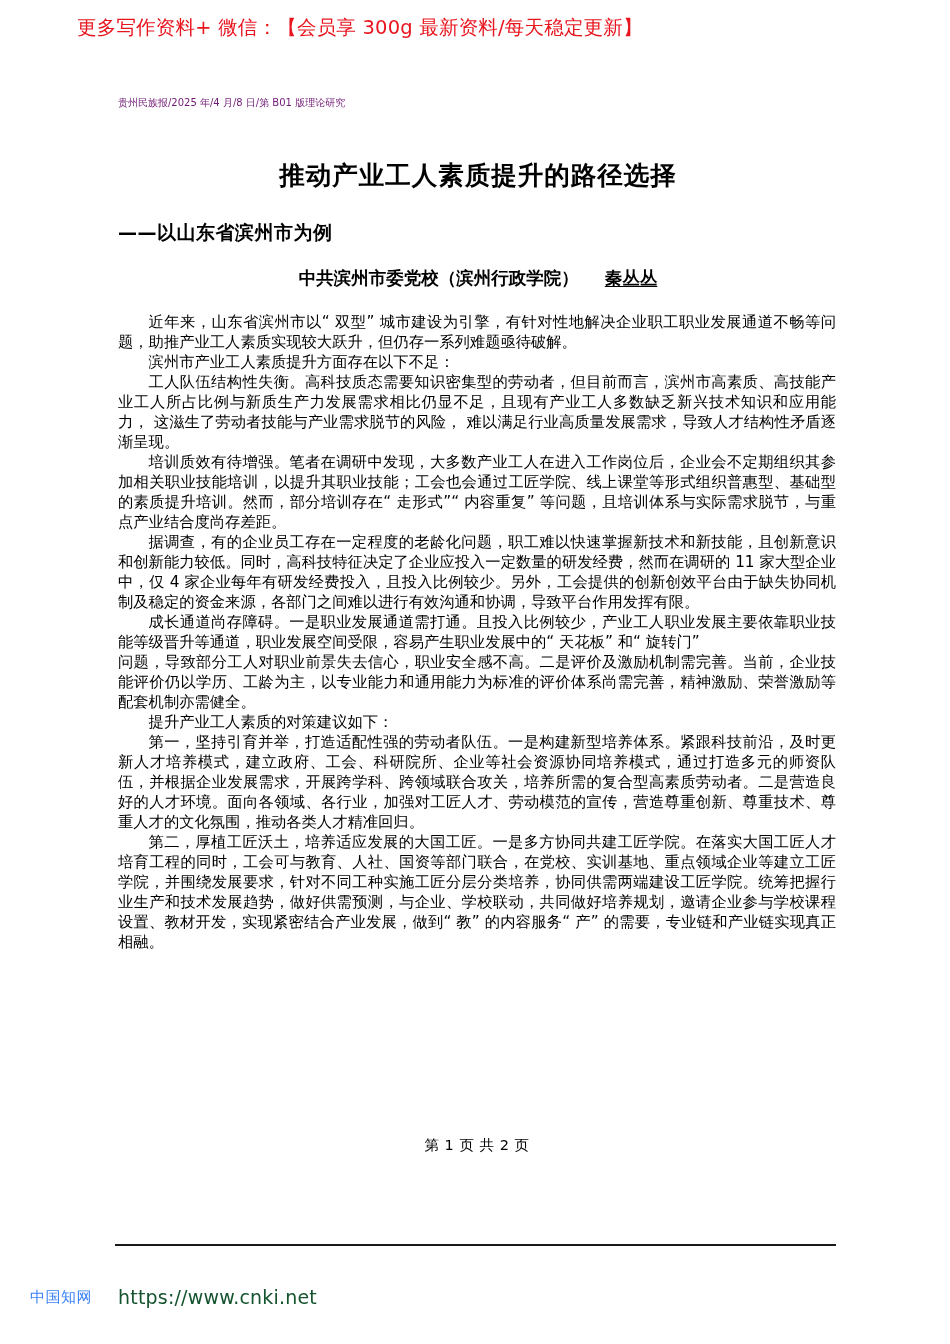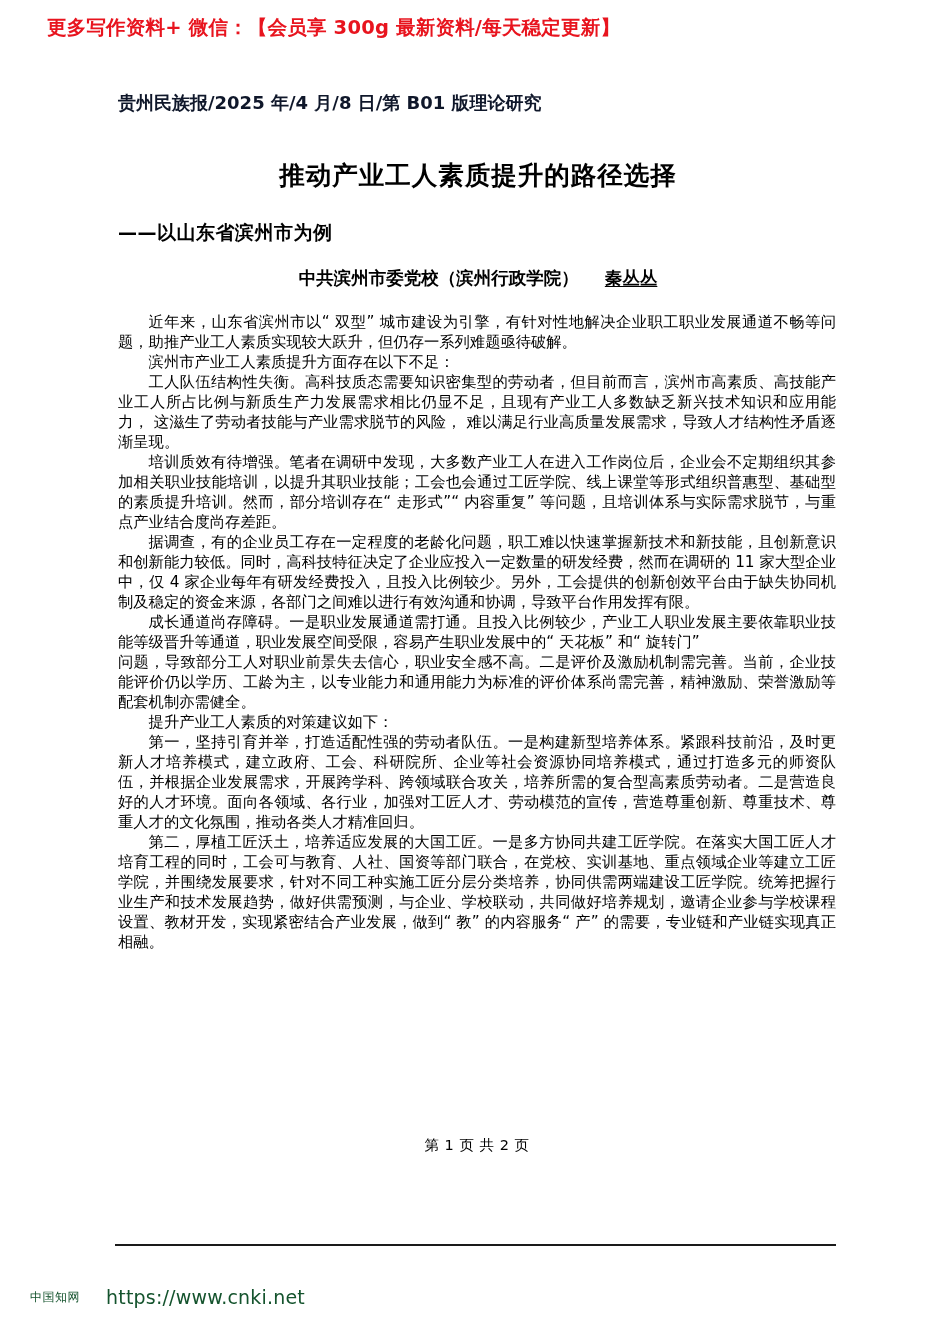--- a/index.html
+++ b/index.html
@@ -16,48 +16,47 @@
     overflow: hidden;
   }
 
   
   .ad-banner {
     position: absolute;
     left: 0;
     top: 14px;
     width: 870px;
     text-align: left;
-    padding-left: 47px;
+    padding-left: 77px;
     box-sizing: border-box;
     color: #e8141e;
     font-size: 19.5px;
-    font-weight: bold;
+    font-weight: normal;
     letter-spacing: 0.2px;
     white-space: nowrap;
     font-family: "DejaVu Sans", "Liberation Sans", sans-serif;
   }
 
   
   .page {
     position: absolute;
     left: 0;
     top: 0;
     width: 950px;
     height: 1344px;
   }
 
   .source-line {
     position: absolute;
     left: 118px;
     top: 92px;
     width: 720px;
-    font-size: 18px;
+    font-size: 10px;
     line-height: 21px;
-    color: #0f172a;
-    font-weight: bold;
+    color: #701a75;
   }
 
   .doc-title {
     position: absolute;
     left: 118px;
     top: 158px;
     width: 720px;
     text-align: center;
     font-size: 25.5px;
     font-weight: bold;
@@ -137,23 +136,23 @@
   .cnki-watermark {
     position: absolute;
     left: 30px;
     top: 1286px;
     display: flex;
     align-items: center;
     gap: 26px;
     color: #b8b8b8;
   }
   .cnki-logo-text {
-    font-size: 12px;
+    font-size: 15px;
     letter-spacing: 0.5px;
-    color: #14532d;
+    color: #3b82f6;
   }
   .cnki-url {
     font-size: 19px;
     letter-spacing: 0.2px;
     color: #14532d;
     font-family: "DejaVu Sans", "Liberation Sans", sans-serif;
   }
 </style>
 </head>
 <body>

